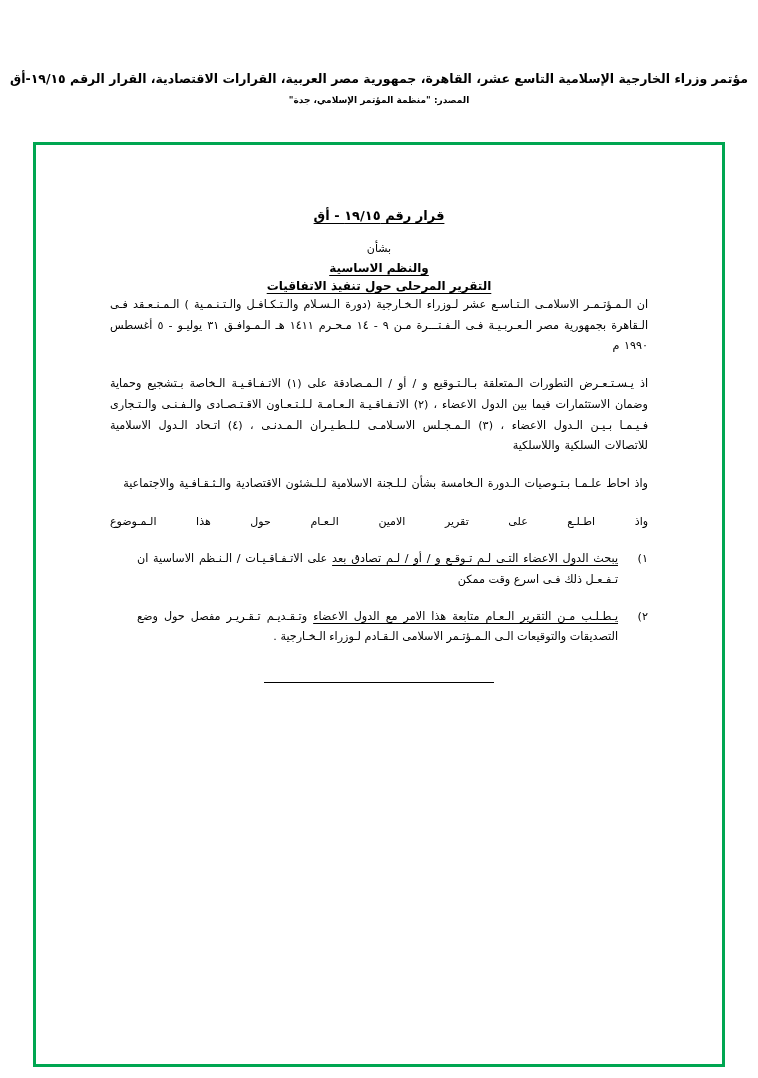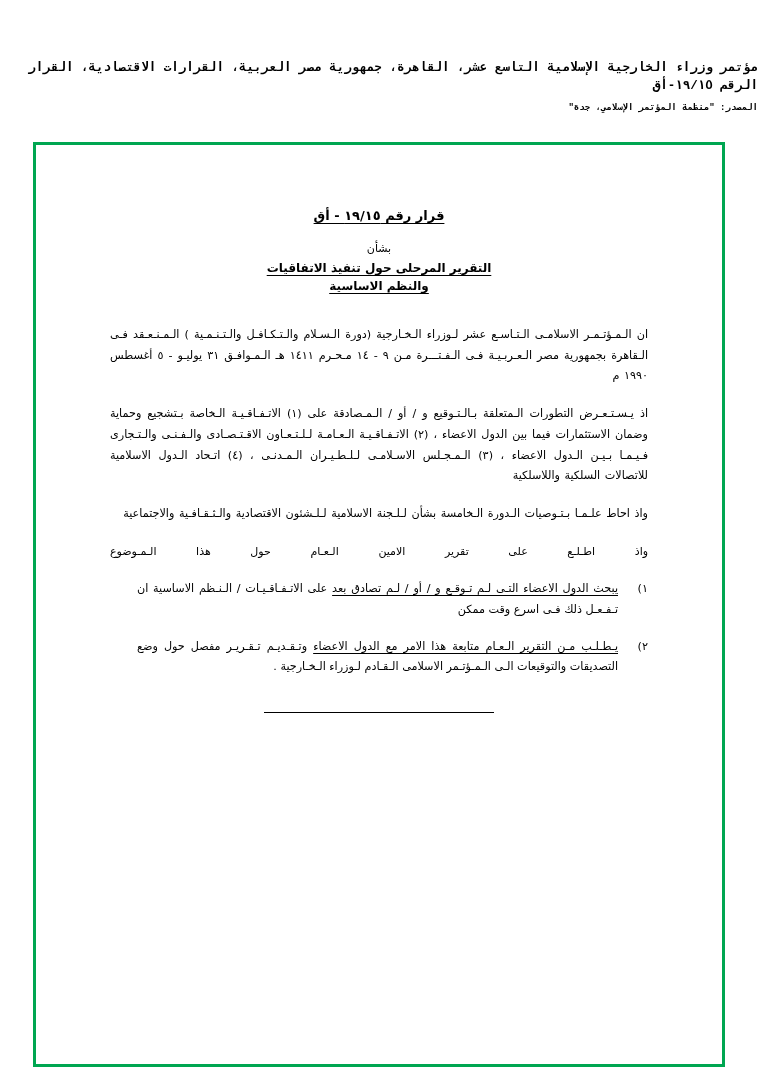--- a/index.html
+++ b/index.html
@@ -19,26 +19,25 @@
   .page {
     width: 758px;
     height: 1078px;
     position: relative;
     box-sizing: border-box;
   }
 
   
   .header {
     position: absolute;
-    top: 60px;
+    top: 70px;
     left: 0;
     right: 0;
-    text-align: right;
+    text-align: center;
     direction: rtl;
-    font-family: Liberation Mono, monospace;
   }
   .header-title {
     font-size: 12.5px;
     font-weight: bold;
     letter-spacing: 0;
     line-height: 1.4;
     color: #000;
   }
   .header-source {
     margin-top: 7px;
@@ -96,21 +95,20 @@
     line-height: 1.5;
   }
   .res-subject .underline-line {
     display: block;
     text-decoration: underline;
     text-underline-offset: 3px;
   }
 
   
   .body-text {
-    margin-top: 30px;
     font-size: 11.2px;
     line-height: 1.85;
     letter-spacing: 0.9px;
     text-align: justify;
     text-align-last: justify;
     word-spacing: 1px;
   }
   .para {
     margin-bottom: 17px;
   }
@@ -169,22 +167,22 @@
     <div class="header-source">المصدر:  "منظمة المؤتمر الإسلامي، جدة"</div>
   </div>
 
   <div class="doc-frame">
     <div class="doc-inner">
 
       <div class="title-group">
         <div class="res-number">قرار رقم  ١٩/١٥ - أق</div>
         <div class="res-about">بشأن</div>
         <div class="res-subject">
+          <span class="underline-line">والنظم  الاساسية</span>
           <span class="underline-line">التقرير  المرحلى حول  تنفيذ  الاتفاقيات</span>
-          <span class="underline-line">والنظم  الاساسية</span>
         </div>
       </div>
 
       <div class="body-text">
         <div class="para last-line-right">ان الـمـؤتـمـر الاسلامـى الـتـاسـع عشر لـوزراء الـخـارجية (دورة الـسـلام والـتـكـافـل والـتـنـمـية ) الـمـنـعـقد فـى الـقاهرة بجمهورية مصر الـعـربـيـة فـى الـفـتـــرة مـن ٩ - ١٤ مـحـرم ١٤١١ هـ الـمـوافـق ٣١ يوليـو - ٥ أغسطس ١٩٩٠ م</div>
         <div class="para last-line-right">اذ يـسـتـعـرض التطورات الـمتعلقة بـالـتـوقيع و / أو / الـمـصادقة على (١) الاتـفـاقـيـة الـخاصة بـتشجيع وحماية وضمان الاستثمارات فيما بين الدول الاعضاء ، (٢) الاتـفـاقـيـة الـعـامـة لـلـتـعـاون الاقـتـصـادى والـفـنـى والـتـجارى فـيـمـا بـيـن الـدول الاعضاء ، (٣) الـمـجـلس الاسـلامـى لـلـطـيـران الـمـدنـى ، (٤) اتـحاد الـدول الاسلامية للاتصالات السلكية واللاسلكية</div>
         <div class="para last-line-right">واذ احاط علـمـا بـتـوصيات الـدورة الـخامسة بشأن لـلـجنة الاسلامية لـلـشئون الاقتصادية والـثـقـافـية والاجتماعية</div>
         <div class="center-para">واذ اطـلـع على تقرير الامين الـعـام حول هذا الـمـوضوع</div>
       </div>
 

